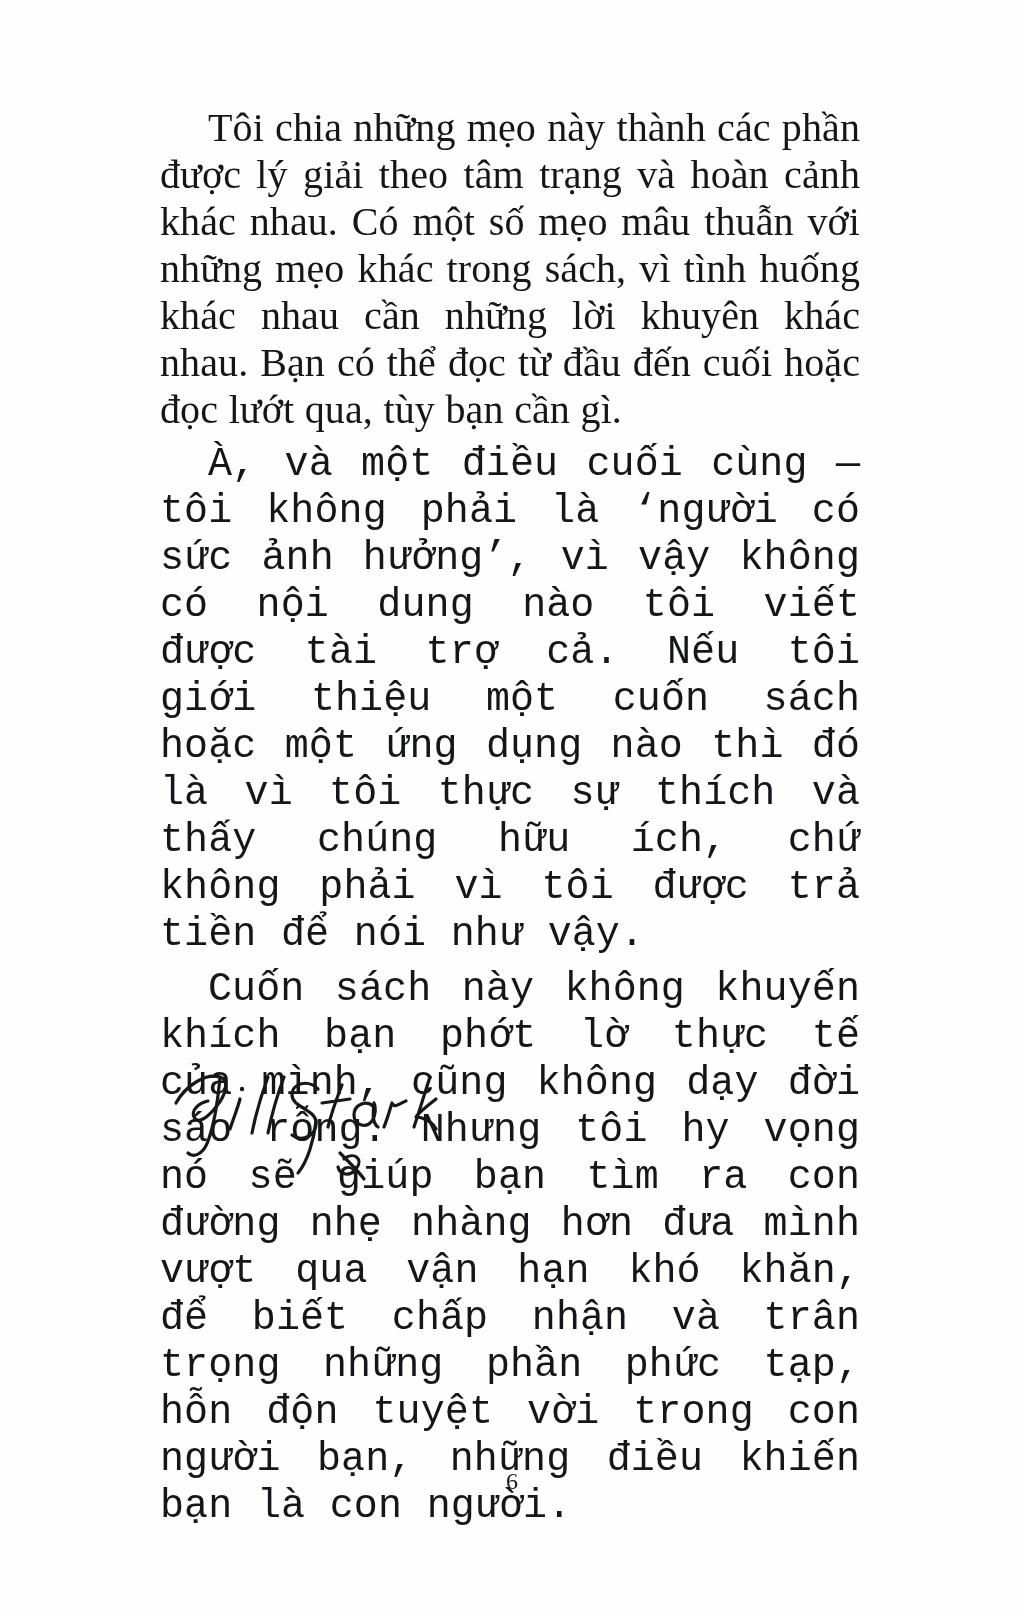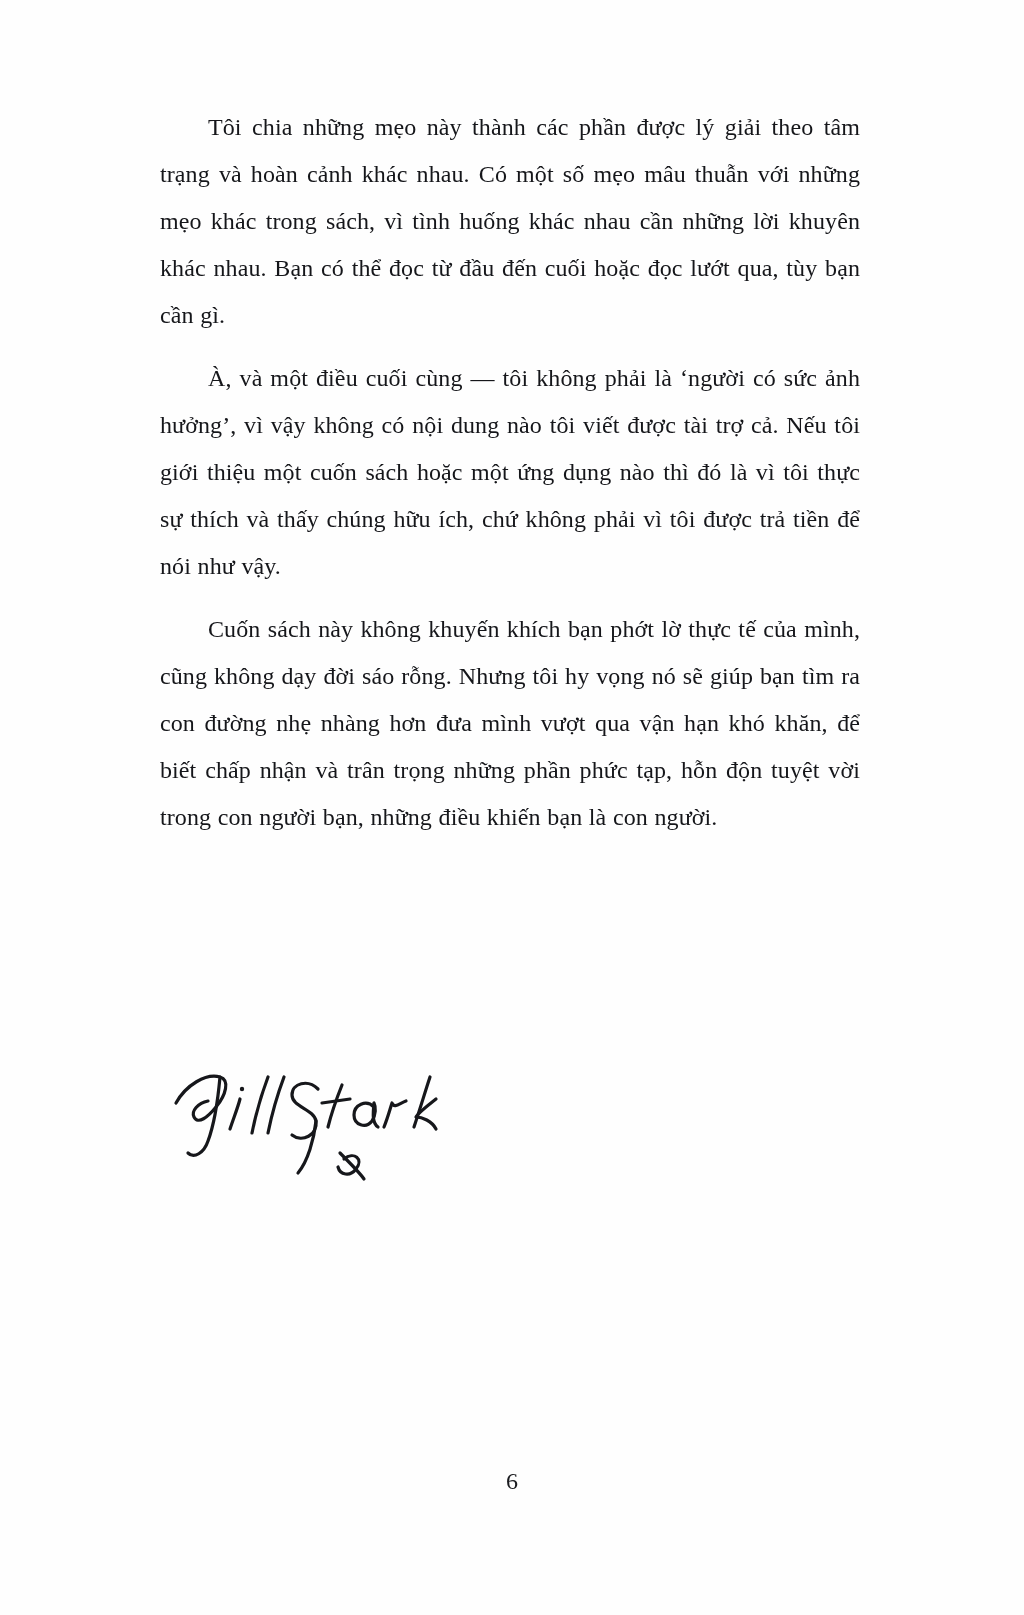--- a/index.html
+++ b/index.html
@@ -21,31 +21,32 @@
     background: #fefefe;
   }
   .textblock {
     position: absolute;
     left: 160px;
     top: 104px;
     width: 700px;
   }
   .para {
     margin: 0 0 0 0;
-    font-size: 24px;
+    font-size: 40px;
     line-height: 47px;
     text-align: justify;
     text-justify: inter-word;
     text-indent: 48px;
     letter-spacing: 0.1px;
     word-spacing: 0.5px;
     color: #15161a;
   }
   .para + .para {
-    margin-top: 16px;
+    margin-top: 8px;
+    font-family: Liberation Mono, monospace;
   }
   .signature-wrap {
     position: absolute;
     left: 168px;
     top: 1055px;
     width: 300px;
     height: 130px;
   }
   .signature-wrap svg {
     display: block;

